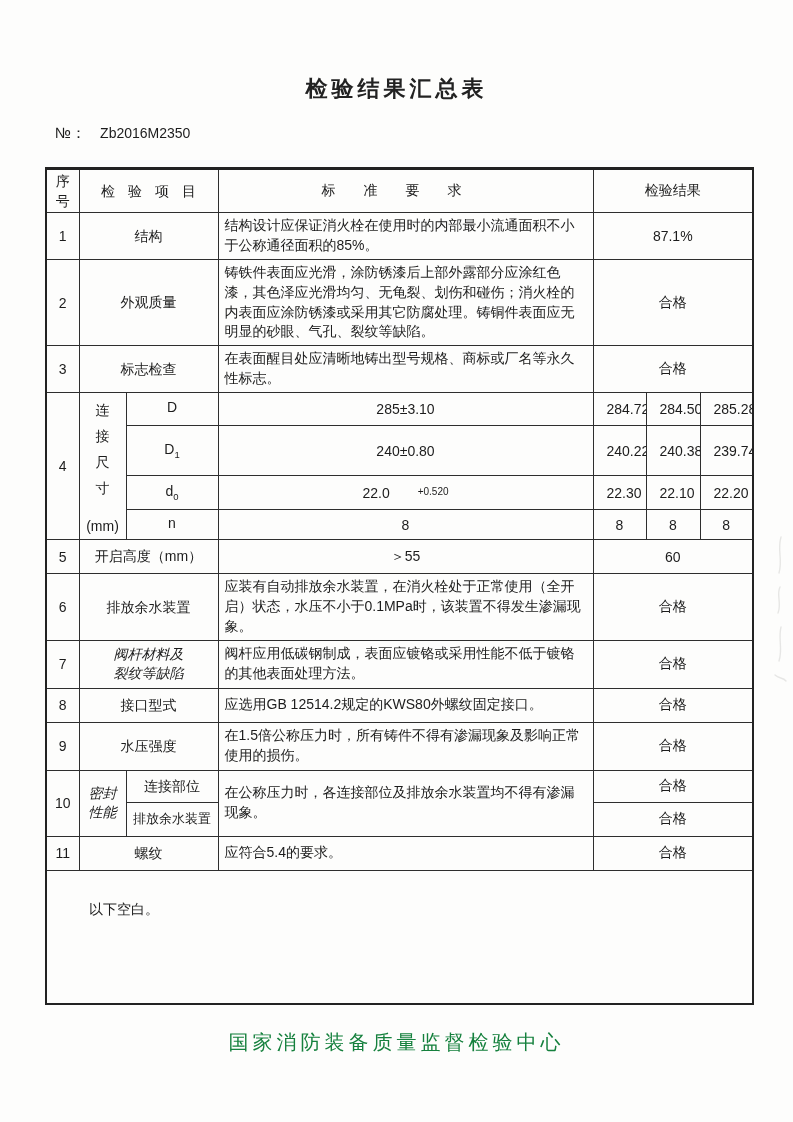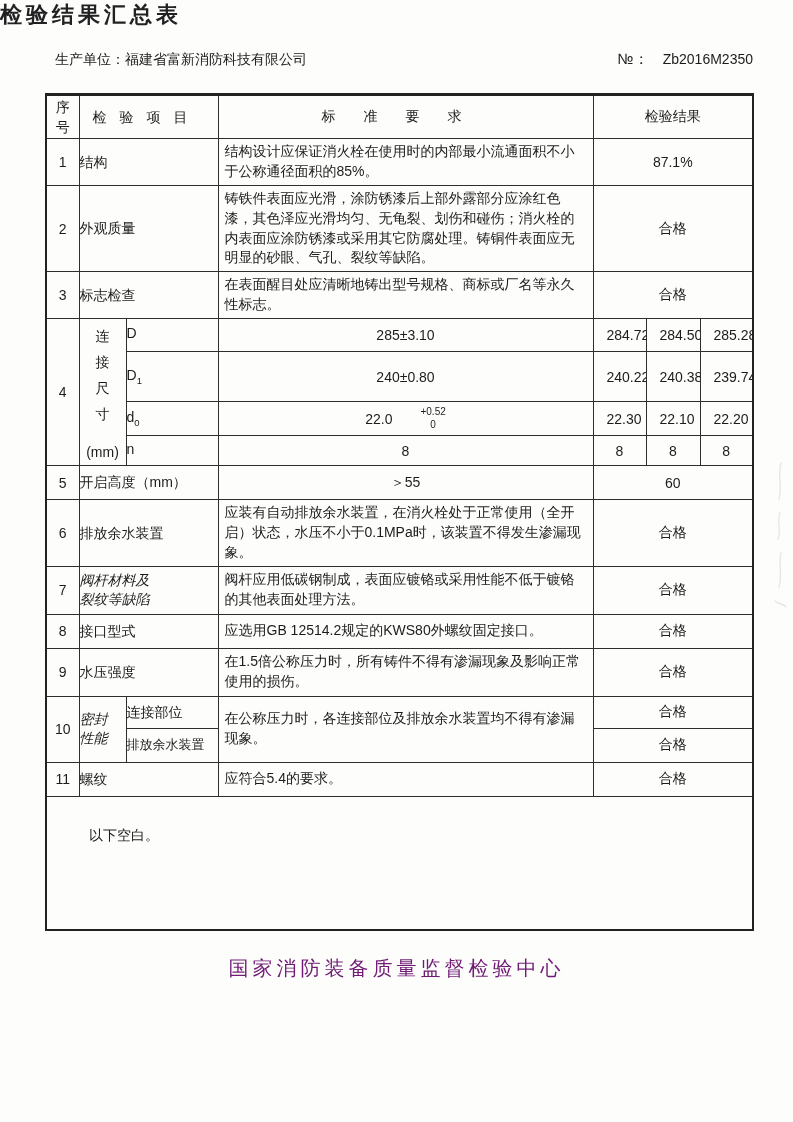--- a/index.html
+++ b/index.html
@@ -7,20 +7,22 @@
     width: 793px; height: 1122px;
     background: #fdfdfc;
     font-family: "Liberation Sans", "DejaVu Sans", sans-serif;
     color: #1c1c1c;
     overflow: hidden;
     position: relative;
   }
   .page { width: 793px; height: 1122px; position: relative; }
 
   .doc-title {
+    text-align: center;
+    margin-top: 74px;
     font-size: 22px;
     font-weight: 600;
     letter-spacing: 4px;
     color: #222;
   }
 
   .info-block { margin: 20px 40px 0 55px; font-size: 14px; }
   .info-line { display: flex; justify-content: space-between; align-items: baseline; }
   .info-line + .info-line { margin-top: 11px; }
   .info-right { display: flex; gap: 14px; align-items: baseline; }
@@ -34,74 +36,73 @@
     border: 2px solid #222;
     border-top-width: 3px;
   }
   table.sheet td {
     border: 1px solid #2e2e2e;
     font-size: 14px;
     vertical-align: middle;
     overflow: hidden;
   }
   td.c-no    { text-align: center; }
-  td.c-item  { text-align: left; line-height: 1.3; }
+  td.c-item  { text-align: center; line-height: 1.3; }
   td.c-std   { text-align: left; padding: 3px 5px 3px 6px; line-height: 1.42; }
   td.c-std-c { text-align: center; padding: 2px 4px; }
   td.c-res   { text-align: center; font-size: 13.5px; padding: 0 13px; }
 
   .hdr-no { line-height: 1.45; font-size: 14px; }
   .hdr-item { letter-spacing: 13px; padding-left: 13px; }
   .hdr-std  { letter-spacing: 28px; padding-left: 28px; }
 
   .vlabel {
     width: 1em; margin: 0 auto;
     word-break: break-all;
     line-height: 1.85;
     text-align: center;
     font-size: 14px;
   }
   .vunit { text-align: center; font-size: 14px; margin-top: 16px; }
 
   .two-line { line-height: 1.35; font-style: italic; }
 
   .tol-wrap { display: inline-flex; align-items: center; gap: 28px; }
-  .tol-stack { display: inline-flex; flex-direction: column; font-size: 10px; line-height: 1.25; text-align: center; }
+  .tol-stack { display: inline-flex; flex-direction: row; font-size: 10px; line-height: 1.25; text-align: center; }
 
   sub { font-size: 9.5px; }
 
   .blank-cell { vertical-align: top !important; }
   .blank-note { padding: 30px 0 0 42px; font-size: 14px; }
 
   .doc-footer {
     text-align: center;
     margin-top: 24px;
     font-size: 20px;
     font-weight: 500;
     letter-spacing: 4px;
-    color: #701a75;
+    color: #15803d;
   }
 
   .margin-marks {
     position: absolute;
     right: 2px; top: 455px;
     opacity: 0.22;
     pointer-events: none;
   }
 </style>
 </head>
 <body>
 
 <div class="page">
 
   <div class="doc-title">检验结果汇总表</div>
 
   <div class="info-block">
     <div class="info-line">
-      <span>生产单位：福建省富新消防科技有限公司</span>
       <span class="info-right">
         <span class="no-label">№：</span>
         <span>Zb2016M2350</span>
       </span>
     </div>
   </div>
 
   <table class="sheet">
     <colgroup>
       <col style="width:33px">

